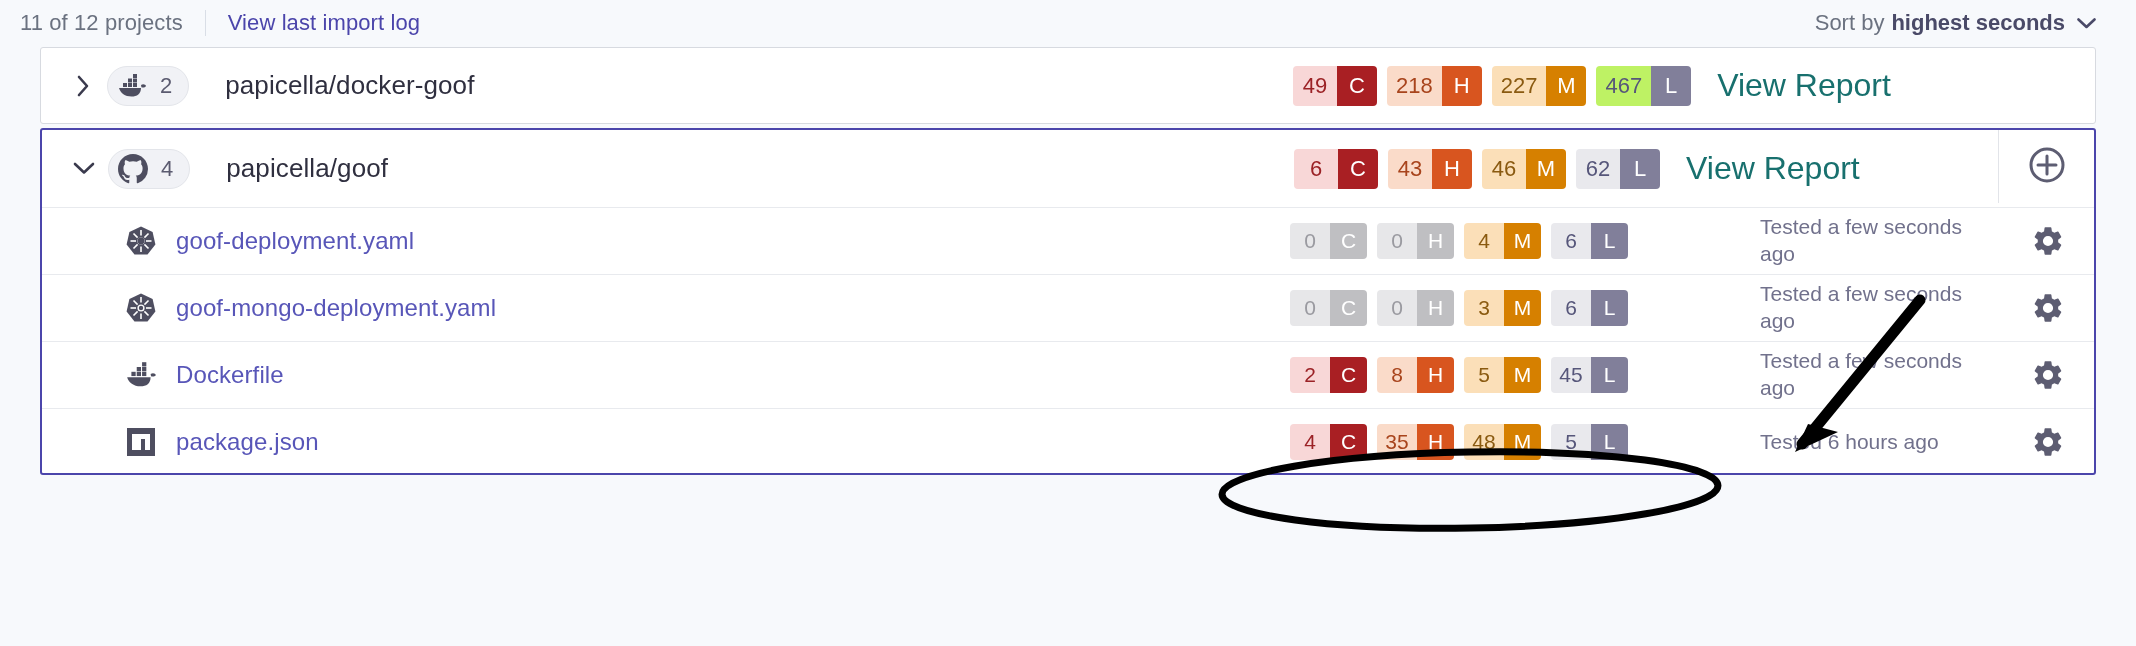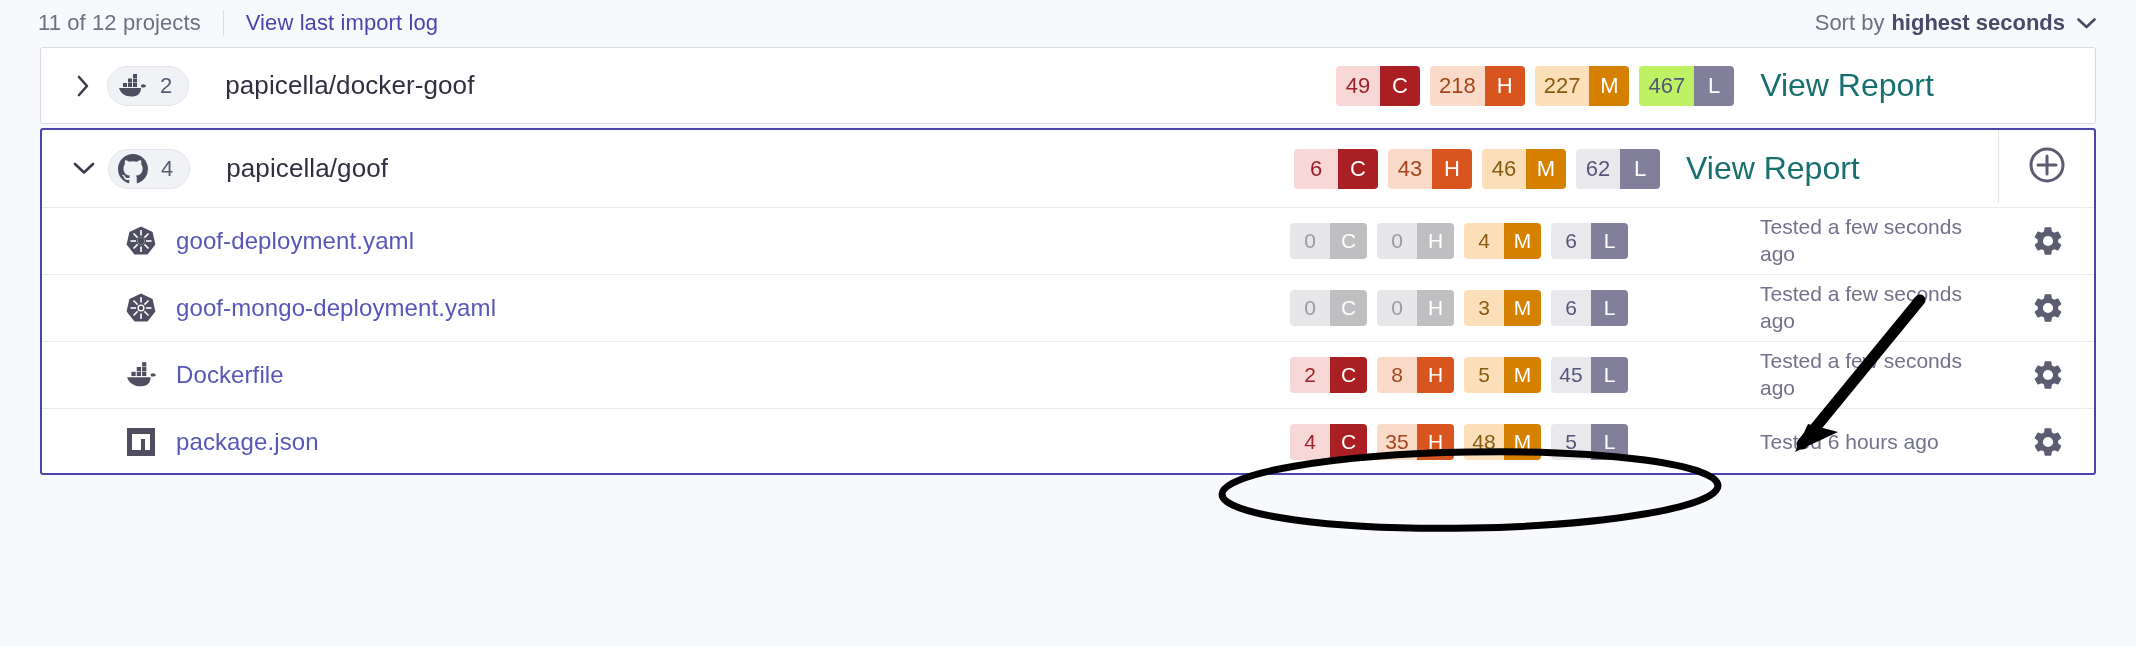--- a/index.html
+++ b/index.html
@@ -9,21 +9,21 @@
     font-family: "Liberation Sans", sans-serif;
     -webkit-font-smoothing: antialiased;
   }
   .page { position: relative; width: 2136px; height: 646px; overflow: hidden; }
 
   
   .topbar {
     height: 46px;
     display: flex;
     align-items: center;
-    padding: 0 40px 0 38px;
+    padding: 0 40px 0 20px;
   }
   .topbar-left { display: flex; align-items: center; }
   .proj-count { font-size: 22px; color: #6b7280; letter-spacing: .1px; }
   .divider-v { width: 1px; height: 26px; background: #d9dee6; margin: 0 22px; }
   .import-log {
     font-size: 22px; color: #4b45ab; cursor: pointer; letter-spacing: .1px;
   }
   .topbar-right { margin-left: auto; display: flex; align-items: center; cursor: pointer; }
   .sort-label { font-size: 22px; color: #6b7280; }
   .sort-value { font-size: 22px; color: #4a4a68; font-weight: bold; margin-left: 7px; }
@@ -161,21 +161,21 @@
               <path d="M24 11 c2.5 -1.5 4.5 -0.2 5 1 c-1 1.6 -3.2 1.8 -4.6 1.2 Z"></path>
             </g>
           </svg>
         </span>
         <span class="chip-count">2</span>
       </span>
       <span class="proj-name">papicella/docker-goof</span>
 
       <div class="sev-group" style="position:absolute; left:1252px;">
         <span class="sev-pair">
-          <span class="sev-num" style="background:#f8d7d7;color:#9b2226;margin-left:43px;">49</span>
+          <span class="sev-num" style="background:#f8d7d7;color:#9b2226;">49</span>
           <span class="sev-letter" style="background:#a91f23;">C</span>
         </span>
         <span class="sev-pair">
           <span class="sev-num" style="background:#fadbc9;color:#a8441c;">218</span>
           <span class="sev-letter" style="background:#d8551f;">H</span>
         </span>
         <span class="sev-pair">
           <span class="sev-num" style="background:#fbdfb8;color:#8a5a10;">227</span>
           <span class="sev-letter" style="background:#d68000;">M</span>
         </span>

